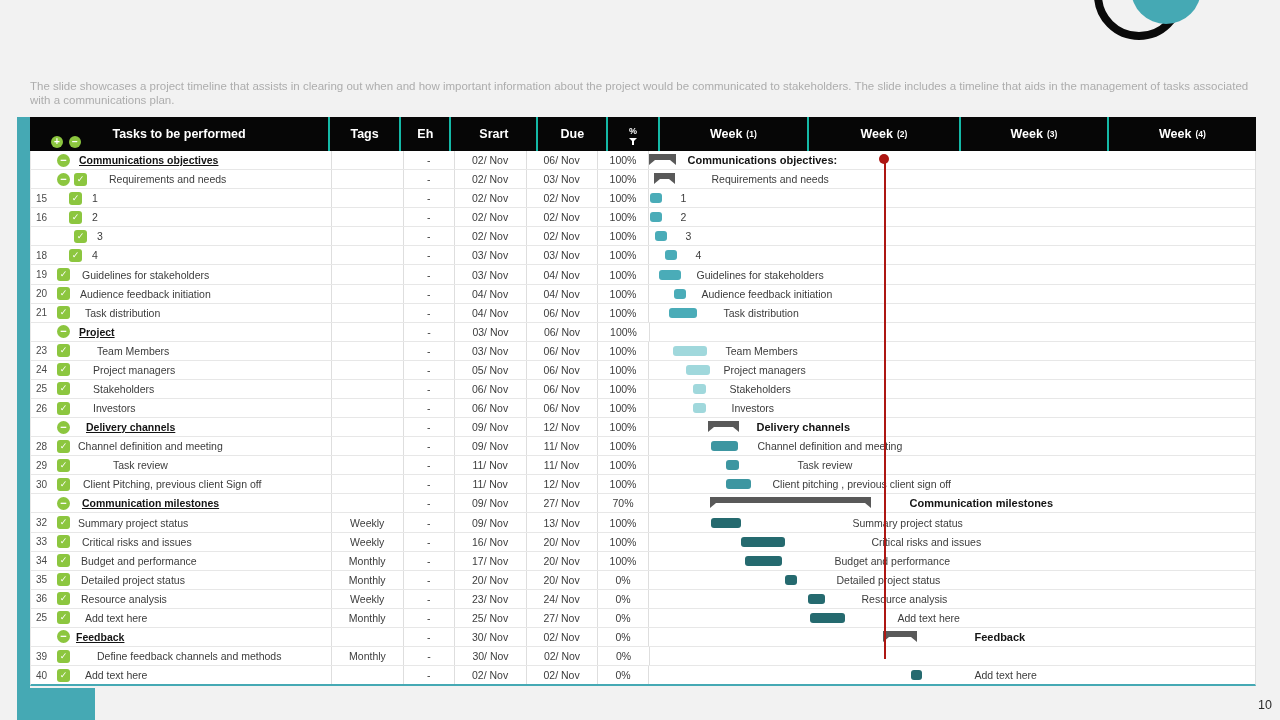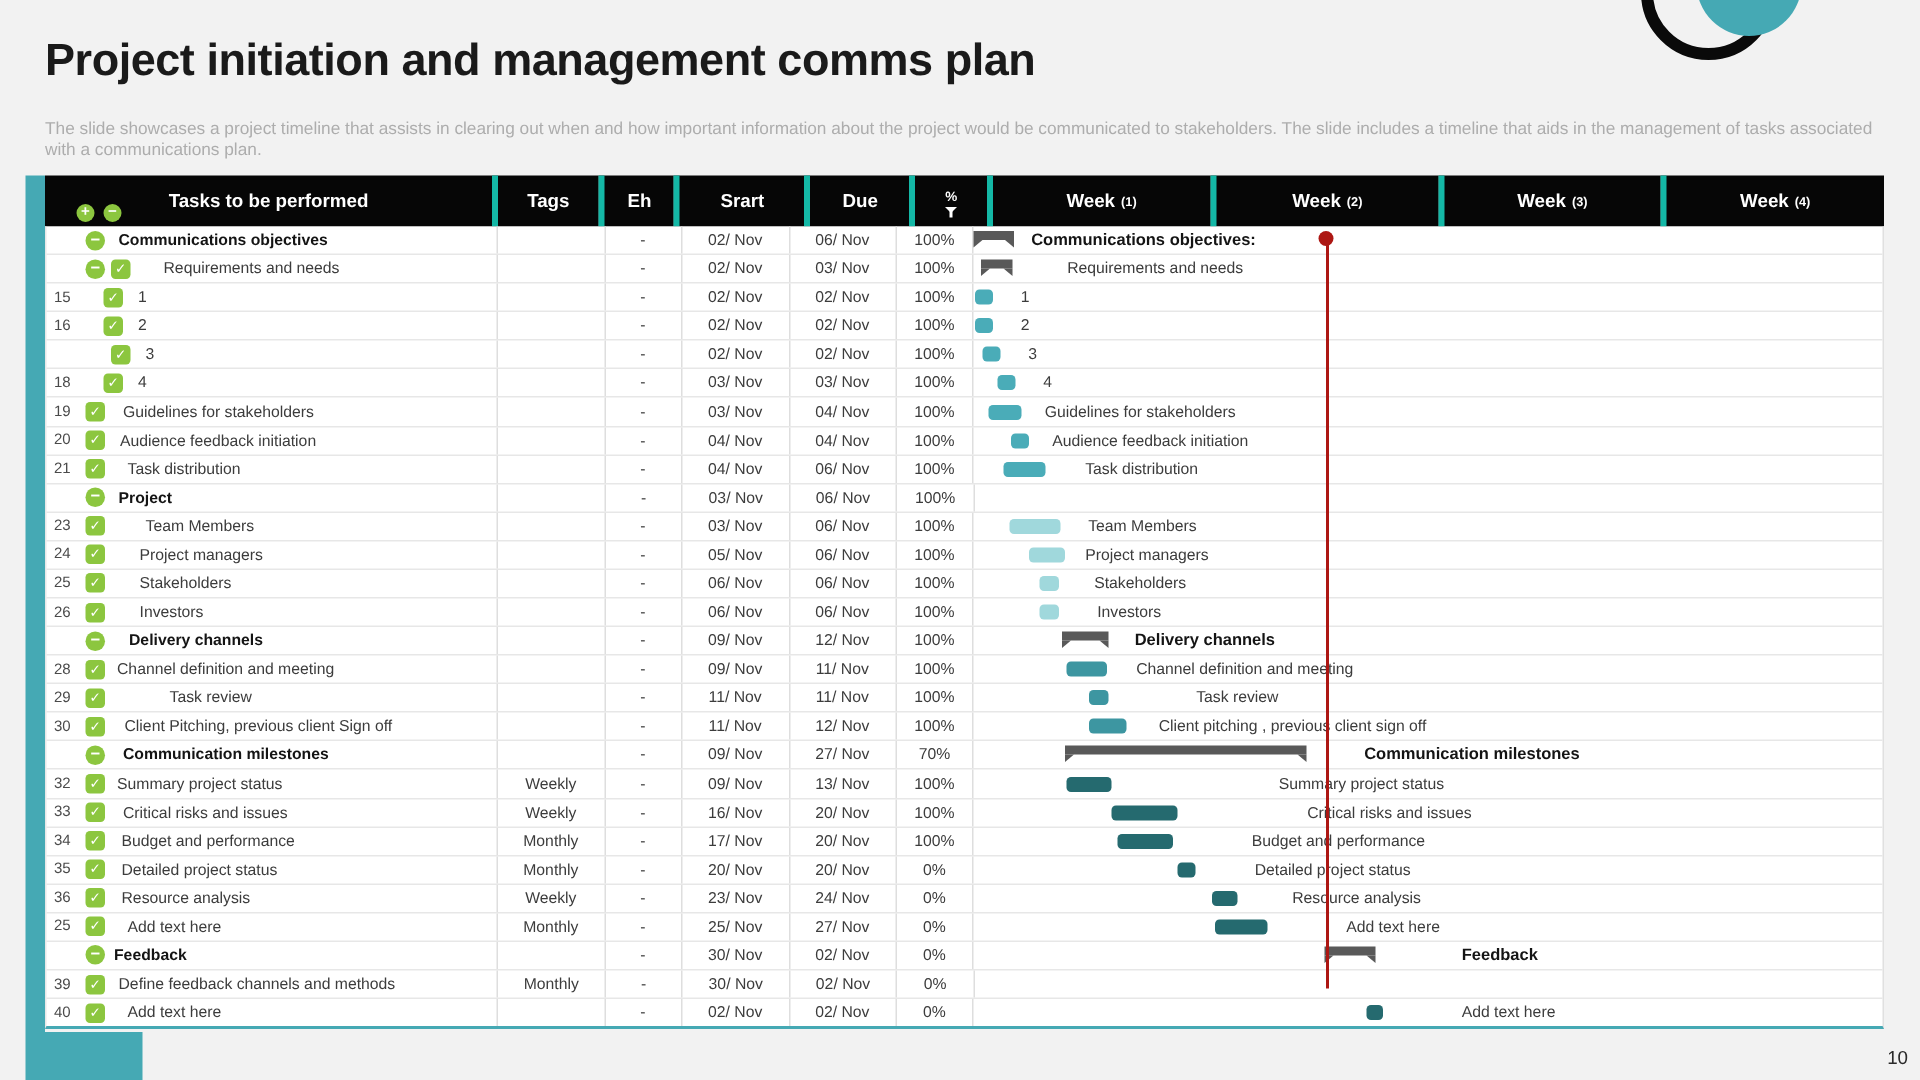--- a/index.html
+++ b/index.html
@@ -11,21 +11,21 @@
   
   .title{position:absolute;left:30px;top:24px;font-size:30px;font-weight:bold;color:#1A1A1A;letter-spacing:-0.3px;}
   .subtitle{position:absolute;left:30px;top:79px;width:1224px;font-size:11.5px;line-height:1.22;color:#ADADAD;}
   
   .tablewrap{position:absolute;left:17px;top:117px;}
   .sidestrip{position:absolute;left:0;top:0;width:13px;height:571px;background:var(--teal,#45A9B4);}
   .grid{position:absolute;left:13px;top:0;width:1226px;}
   .ghead{display:flex;height:34px;}
   .hcell{background:#060606;color:#FFF;display:flex;align-items:center;justify-content:center;
          font-weight:bold;font-size:12.5px;box-sizing:border-box;position:relative;}
-  .hcell + .hcell{border-left:4px solid #14b8a6;}
+  .hcell + .hcell{border-left:2px solid #14b8a6;}
   .w-task{width:302px}.w-tags{width:72px}.w-eh{width:51px}.w-start{width:88px}.w-due{width:71px}.w-pct{width:52px}
   .w-wk1{width:151px}.w-wk2{width:154px}.w-wk3{width:150px}.w-wk4{width:151px}
   .wknum{font-size:8.5px;margin-left:4px;font-weight:bold;}
   .hico{position:absolute;bottom:3px;width:12px;height:12px;border-radius:50%;background:var(--green,#8CC63F);
         color:#FFF;font-size:10px;line-height:12px;text-align:center;font-weight:bold;}
   .hplus{left:21px}.hminus{left:39px}
   .pctcol{flex-direction:column;justify-content:center;}
   .pctsym{font-size:9px;line-height:9px;font-weight:bold;}
   .funnel{width:0;height:0;border-left:4px solid transparent;border-right:4px solid transparent;
           border-top:4px solid #FFF;position:relative;margin-top:2px;}
@@ -43,21 +43,21 @@
   .c.dt1{width:72px;justify-content:center;}
   .c.dt2{width:71px;justify-content:center;}
   .c.pct{width:52px;justify-content:center;}
   .c.chart{width:606px;border-right:none;position:relative;overflow:visible;}
   .rid{width:21px;flex:none;font-size:10px;color:#4A4A4A;padding-left:2px;}
   .mcirc{flex:none;width:13px;height:13px;border-radius:50%;background:var(--green,#8CC63F);color:#FFF;
          font-size:11px;line-height:12px;text-align:center;font-weight:bold;margin-right:4px;}
   .chk{flex:none;width:13px;height:13px;border-radius:3px;background:var(--green,#8CC63F);color:#FFF;
        font-size:9px;line-height:13px;text-align:center;margin-right:2px;}
   .rlabel{white-space:nowrap;}
-  .rlabel.b{font-weight:bold;color:#141414;}
+  .rlabel.b{font-weight:bold;color:#141414;text-decoration:underline;}
   
   .gbar{position:absolute;top:50%;transform:translateY(-50%);height:10px;border-radius:3px;}
   .gbracket{position:absolute;top:3px;height:6px;background:var(--bracket,#595959);}
   .gbracket:before{content:"";position:absolute;left:0;top:6px;width:0;height:0;
                    border-top:5px solid var(--bracket,#595959);border-right:6px solid transparent;}
   .gbracket:after{content:"";position:absolute;right:0;top:6px;width:0;height:0;
                   border-top:5px solid var(--bracket,#595959);border-left:6px solid transparent;}
   .glabel{position:absolute;top:50%;transform:translateY(-50%);white-space:nowrap;font-size:10.5px;color:#3C3C3C;}
   .glabel.b{font-weight:bold;color:#141414;font-size:11px;}
   .mline{position:absolute;left:853px;top:10px;width:2px;height:498px;background:var(--red,#AD1713);z-index:5;}
@@ -68,21 +68,20 @@
   .pagenum{position:absolute;right:8px;top:698px;font-size:12.5px;color:#2B2B2B;}
 </style>
 </head>
 <body>
 
 <div class="slide">
 
   <div class="lring"></div>
   <div class="lcirc"></div>
 
-  <div class="title">Project initiation and management comms plan</div>
   <div class="subtitle">The slide showcases a project timeline that assists in clearing out when and how important information about the project would be communicated to stakeholders. The slide includes a timeline that aids in the management of tasks associated with a communications plan.</div>
 
   <div class="tablewrap">
     <div class="sidestrip"></div>
     <div class="grid">
       <div class="ghead">
         <div class="hcell w-task">
           <span class="hico hplus">+</span>
           <span class="hico hminus">−</span>
           <span>Tasks to be performed</span>
@@ -525,21 +524,21 @@
             <div class="c pct">0%</div>
             <div class="c chart">
               <div class="gbracket" style="left: 234px; width: 34px;"></div>
               <div class="glabel b" style="left: 325px;">Feedback</div>
             </div>
           </div>
           <div class="trow">
             <div class="c task">
               <div class="rid">39</div>
               <span class="chk">✓</span>
-              <div class="rlabel" style="margin-left: 7px;">Define feedback channels and methods</div>
+              <div class="rlabel" style="margin-left: 25px;">Define feedback channels and methods</div>
             </div>
             <div class="c tags">Monthly</div>
             <div class="c eh">-</div>
             <div class="c dt1">30/ Nov</div>
             <div class="c dt2">02/ Nov</div>
             <div class="c pct">0%</div>
           </div>
           <div class="trow">
             <div class="c task">
               <div class="rid">40</div>

